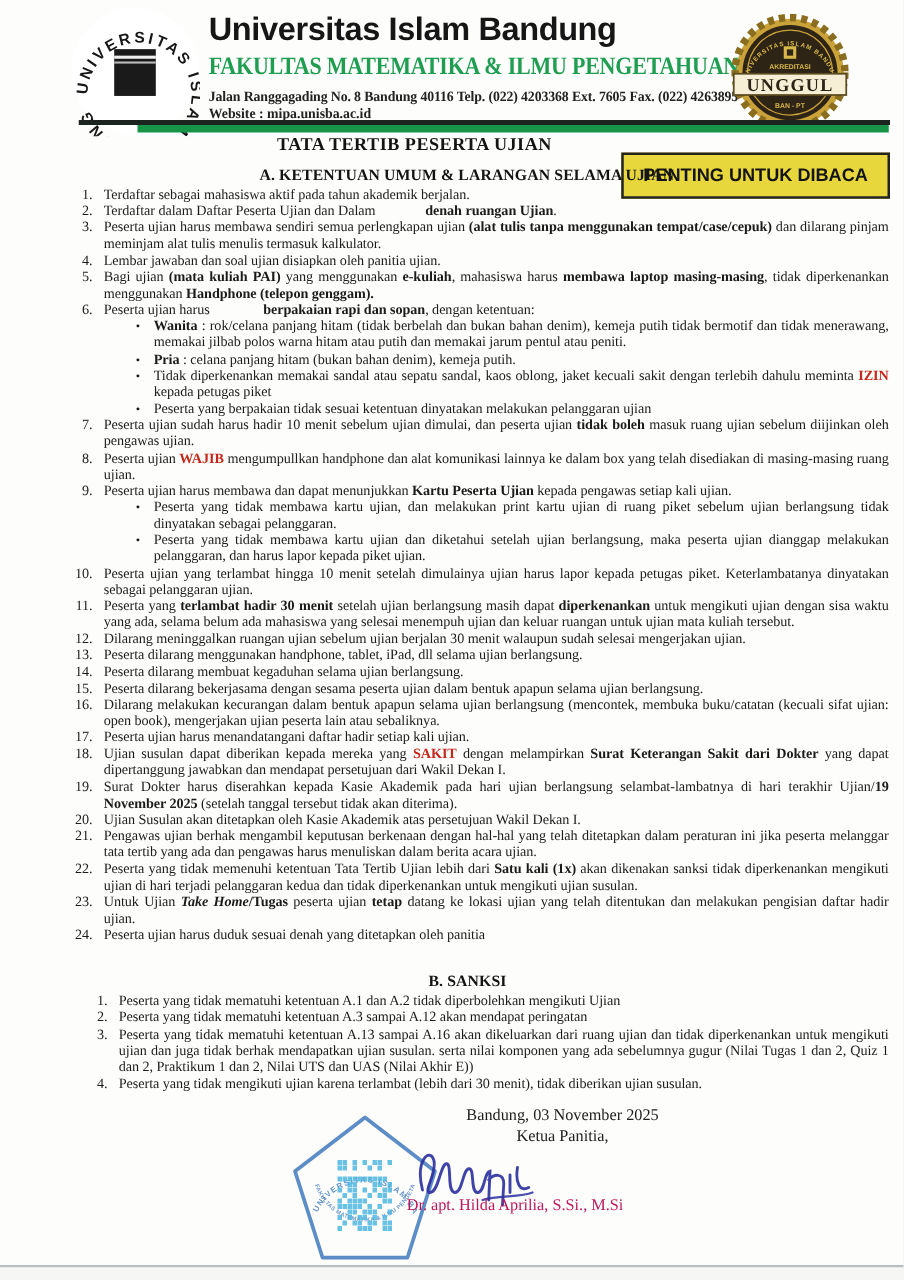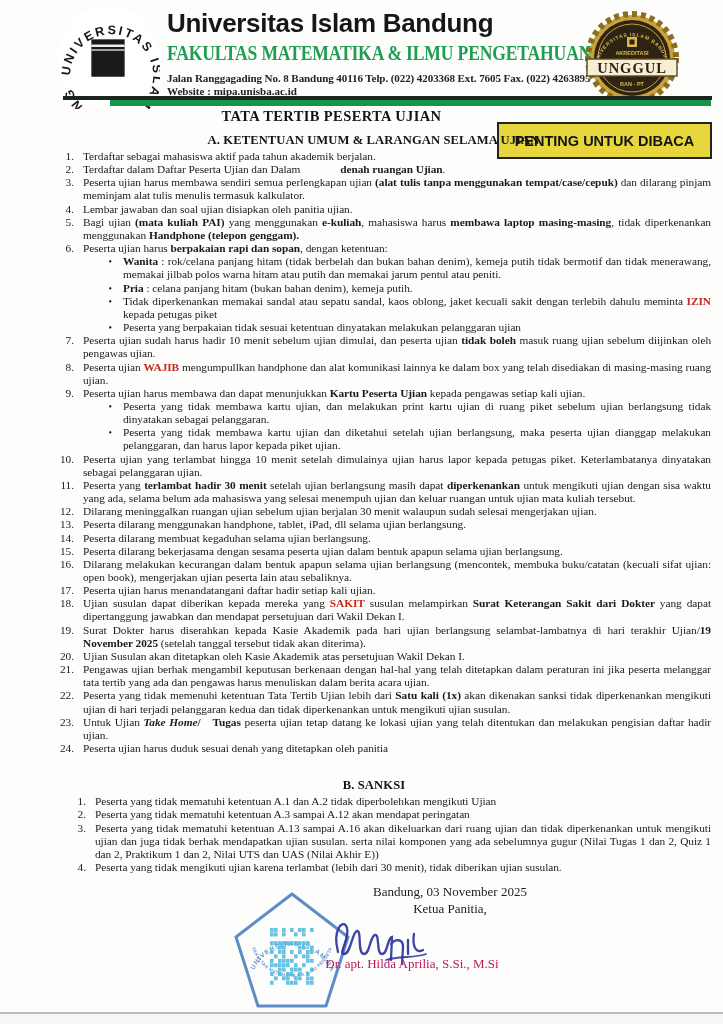--- a/index.html
+++ b/index.html
@@ -112,21 +112,21 @@
         <div class="row">
           <div class="num">4.</div>
           <div class="txt"><span>Lembar jawaban dan soal ujian disiapkan oleh panitia ujian.</span></div>
         </div>
         <div class="row">
           <div class="num">5.</div>
           <div class="txt"><span>Bagi ujian </span><span style="font-weight: bold;">(mata kuliah PAI)</span><span> yang menggunakan </span><span style="font-weight: bold;">e-kuliah</span><span>, mahasiswa harus </span><span style="font-weight: bold;">membawa laptop masing-masing</span><span>, tidak diperkenankan menggunakan </span><span style="font-weight: bold;">Handphone (telepon genggam).</span></div>
         </div>
         <div class="row">
           <div class="num">6.</div>
-          <div class="txt"><span>Peserta ujian harus </span><span style="font-weight: bold;">berpakaian rapi dan sopan</span><span>, dengan ketentuan:</span></div>
+          <div class="txt"><span>Peserta ujian harus </span><span style="font-weight: bold; margin-left: 40px;">berpakaian rapi dan sopan</span><span>, dengan ketentuan:</span></div>
         </div>
         <div class="row sub">
           <div class="num">•</div>
           <div class="txt"><span style="font-weight: bold;">Wanita</span><span> : rok/celana panjang hitam (tidak berbelah dan bukan bahan denim), kemeja putih tidak bermotif dan tidak menerawang, memakai jilbab polos warna hitam atau putih dan memakai jarum pentul atau peniti.</span></div>
         </div>
         <div class="row sub">
           <div class="num">•</div>
           <div class="txt"><span style="font-weight: bold;">Pria</span><span> : celana panjang hitam (bukan bahan denim), kemeja putih.</span></div>
         </div>
         <div class="row sub">
@@ -184,41 +184,41 @@
         <div class="row">
           <div class="num">16.</div>
           <div class="txt"><span>Dilarang melakukan kecurangan dalam bentuk apapun selama ujian berlangsung (mencontek, membuka buku/catatan (kecuali sifat ujian: open book), mengerjakan ujian peserta lain atau sebaliknya.</span></div>
         </div>
         <div class="row">
           <div class="num">17.</div>
           <div class="txt"><span>Peserta ujian harus menandatangani daftar hadir setiap kali ujian.</span></div>
         </div>
         <div class="row">
           <div class="num">18.</div>
-          <div class="txt"><span style="font-weight: normal;">Ujian susulan</span><span> dapat diberikan kepada mereka yang </span><span class="red">SAKIT</span><span> susulan melampirkan </span><span style="font-weight: bold;">Surat Keterangan Sakit dari Dokter</span><span> yang dapat dipertanggung jawabkan dan mendapat persetujuan dari  Wakil Dekan I.</span></div>
+          <div class="txt"><span style="font-weight: normal;">Ujian susulan</span><span> dapat diberikan kepada mereka yang </span><span class="red">SAKIT</span><span> dengan melampirkan </span><span style="font-weight: bold;">Surat Keterangan Sakit dari Dokter</span><span> yang dapat dipertanggung jawabkan dan mendapat persetujuan dari  Wakil Dekan I.</span></div>
         </div>
         <div class="row">
           <div class="num">19.</div>
           <div class="txt"><span>Surat Dokter harus diserahkan kepada Kasie Akademik pada hari ujian berlangsung selambat-lambatnya di hari terakhir Ujian/</span><span style="font-weight: bold;">19 November 2025</span><span> (setelah tanggal tersebut tidak akan diterima).</span></div>
         </div>
         <div class="row">
           <div class="num">20.</div>
           <div class="txt"><span>Ujian Susulan akan ditetapkan oleh Kasie Akademik atas  persetujuan Wakil Dekan I.</span></div>
         </div>
         <div class="row">
           <div class="num">21.</div>
           <div class="txt"><span>Pengawas ujian berhak mengambil keputusan berkenaan dengan hal-hal yang telah ditetapkan dalam peraturan ini jika peserta melanggar tata tertib yang ada dan pengawas harus menuliskan dalam berita acara ujian.</span></div>
         </div>
         <div class="row">
           <div class="num">22.</div>
           <div class="txt"><span>Peserta yang tidak memenuhi ketentuan Tata Tertib Ujian lebih dari </span><span style="font-weight: bold;">Satu kali (1x)</span><span> akan dikenakan sanksi tidak diperkenankan mengikuti ujian di hari terjadi pelanggaran kedua dan tidak diperkenankan untuk mengikuti ujian susulan.</span></div>
         </div>
         <div class="row">
           <div class="num">23.</div>
-          <div class="txt"><span>Untuk Ujian </span><span style="font-weight: bold; font-style: italic; margin-top: 44px;">Take Home</span><span style="font-weight: bold;">/</span><span style="font-weight: bold; padding-left: 12px;">Tugas</span><span> peserta ujian </span><span style="font-weight: normal; margin-top: 30px;">tetap</span><span> datang ke lokasi ujian yang telah ditentukan dan melakukan pengisian daftar hadir ujian.</span></div>
+          <div class="txt"><span>Untuk Ujian </span><span style="font-weight: bold; font-style: italic; margin-top: 44px;">Take Home</span><span style="font-weight: bold;">/</span><span style="font-weight: bold;">Tugas</span><span> peserta ujian </span><span style="font-weight: bold; margin-top: 30px;">tetap</span><span> datang ke lokasi ujian yang telah ditentukan dan melakukan pengisian daftar hadir ujian.</span></div>
         </div>
         <div class="row">
           <div class="num">24.</div>
           <div class="txt"><span>Peserta ujian harus duduk sesuai denah yang ditetapkan oleh panitia</span></div>
         </div>
       </div>
     <div class="sec-head b">B. SANKSI</div>
     <div class="rows rows-b" id="list-b">
         <div class="row">
           <div class="num">1.</div>

